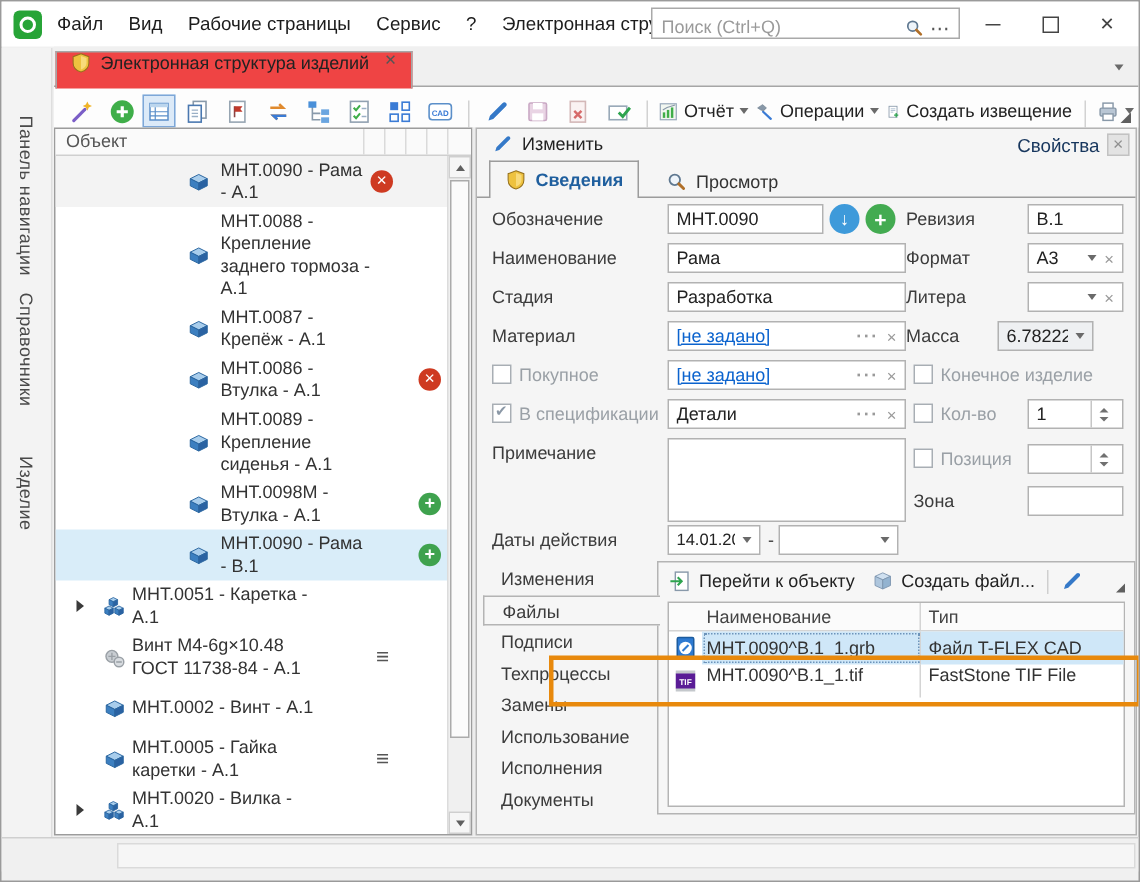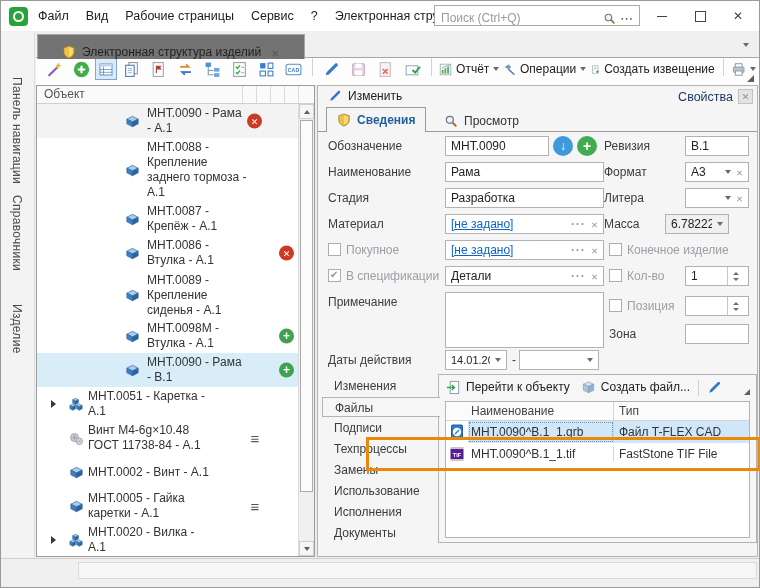--- a/index.html
+++ b/index.html
@@ -17,27 +17,27 @@
   .search input::placeholder{color:#9a9a9a}
   .search .dots{color:#555;font-size:13px;margin:0 6px 0 4px;line-height:1}
   .dots::before{content:"⋯"}
   .winbtns{position:absolute;right:2px;top:0;height:30px;display:flex}
   .winbtn{width:38px;display:flex;align-items:center;justify-content:center;color:#444}
   .g-min{width:10px;height:1px;background:#444}
   .g-max{width:9px;height:9px;border:1px solid #444}
   .g-close::before{content:"✕";font-size:12px}
   
   .tabrow{position:absolute;left:35px;right:0;top:30px;height:27px;background:#f0f0f0;border-bottom:1px solid #a6a6a6;box-sizing:border-box}
-  .doctab{position:absolute;left:1px;top:3px;height:24px;background:#737373;border:1px solid #a6a6a6;border-bottom:none;z-index:2;display:flex;align-items:flex-end;gap:6px;padding:0 24px;color:#222}
+  .doctab{position:absolute;left:1px;top:3px;height:24px;background:#ef4444;border:1px solid #a6a6a6;border-bottom:none;z-index:2;display:flex;align-items:flex-start;gap:6px;padding:0 9px;color:#222}
   .doctab .tclose{color:#555;font-size:10px;margin-left:4px}
   .tclose::before{content:"✕"}
   .ddtri{width:0;height:0;border-top:4px solid #6a6a6a;border-left:3.5px solid transparent;border-right:3.5px solid transparent}
   .tabrow-arrow{position:absolute;right:10px;top:12px}
   
-  .toolbar{position:absolute;left:35px;right:0;top:57px;height:27px;background:#fdfdfd;display:flex;align-items:flex-start;padding-left:5px;box-sizing:border-box}
+  .toolbar{position:absolute;left:35px;right:0;top:57px;height:27px;background:#fdfdfd;display:flex;align-items:flex-end;padding-left:5px;box-sizing:border-box}
   .tbtn{height:22px;min-width:22px;display:flex;align-items:center;justify-content:center;margin-right:1px;gap:4px;padding:0 2px}
   .tbtn.sel{border:1px solid #7da7d8;background:#dceaf8;box-sizing:border-box}
   .tsep{width:1px;height:18px;background:#d2d2d2;margin:0 5px;flex:none}
   .tlbl{font-size:12px;color:#222;white-space:nowrap}
   .tcorner{position:absolute;right:5px;bottom:3px;width:0;height:0;border-left:7px solid transparent;border-bottom:7px solid #5f5f5f}
   
   .rail{position:absolute;left:0;top:31px;width:34px;height:526px;background:#f3f3f3;border-right:1px solid #dedede;z-index:3;box-sizing:border-box}
   .ritem{position:absolute;left:9px;writing-mode:vertical-rl;font-size:12px;color:#4a4a4a;letter-spacing:.3px;white-space:nowrap}
   
   .treepanel{position:absolute;left:35px;top:84px;width:279px;height:472px;background:#fff;border:1px solid #9c9c9c;box-sizing:border-box}
@@ -102,21 +102,21 @@
   .filespanel{position:absolute;left:120px;top:288px;width:319px;height:169px;border:1px solid #b4b4b4;background:#f6f6f6;box-sizing:border-box}
   .fp-toolbar{position:absolute;left:4px;top:0;right:4px;height:25px;display:flex;align-items:center;gap:5px}
   .fp-btn{display:flex;align-items:flex-start;gap:5px;color:#222;white-space:nowrap;padding:0 3px}
   .fp-sep{width:1px;height:16px;background:#cfcfcf}
   .fp-corner{position:absolute;right:2px;top:14px;width:0;height:0;border-left:6px solid transparent;border-bottom:6px solid #5f5f5f}
   .ftable{position:absolute;left:6px;top:26px;right:6px;bottom:4px;border:1px solid #b4b4b4;background:#fff;box-sizing:border-box}
   .ft-head{display:flex;height:19px;background:#fbfbfb;border-bottom:1px solid #d4d4d4;color:#444;box-sizing:border-box}
   .ft-ic{width:22px;flex:none}
   .ft-name{width:146px;flex:none;border-right:1px solid #d4d4d4;padding:2px 0 0 3px;box-sizing:border-box}
   .ft-type{flex:1;padding:2px 0 0 5px}
-  .ft-row{display:flex;height:22px;align-items:center}
+  .ft-row{display:flex;height:22px;}
   .ft-row .ft-ic{display:flex;align-items:center;justify-content:center}
   .ft-row.selrow .ft-name,.ft-row.selrow .ft-type{background:#cfe7f8;height:100%;display:flex;align-items:center}
   .ft-row .ft-name{padding:0 0 0 3px}.ft-row .ft-type{padding:0 0 0 5px}
   .ft-row.selrow .ft-name{outline:1px dotted #6d94ba;outline-offset:-2px}
   
   .orange{position:absolute;left:365px;top:436px;width:389px;height:28px;border:3px solid #e8890c;z-index:9}
   .statusbar{position:absolute;left:0;right:0;top:557px;height:22px;background:#f0f0f0;border-top:1px solid #cfcfcf}
   .status-inner{position:absolute;left:77px;right:2px;top:3px;bottom:2px;background:#f6f6f6;border:1px solid #dadada}
 </style>
 </head>

